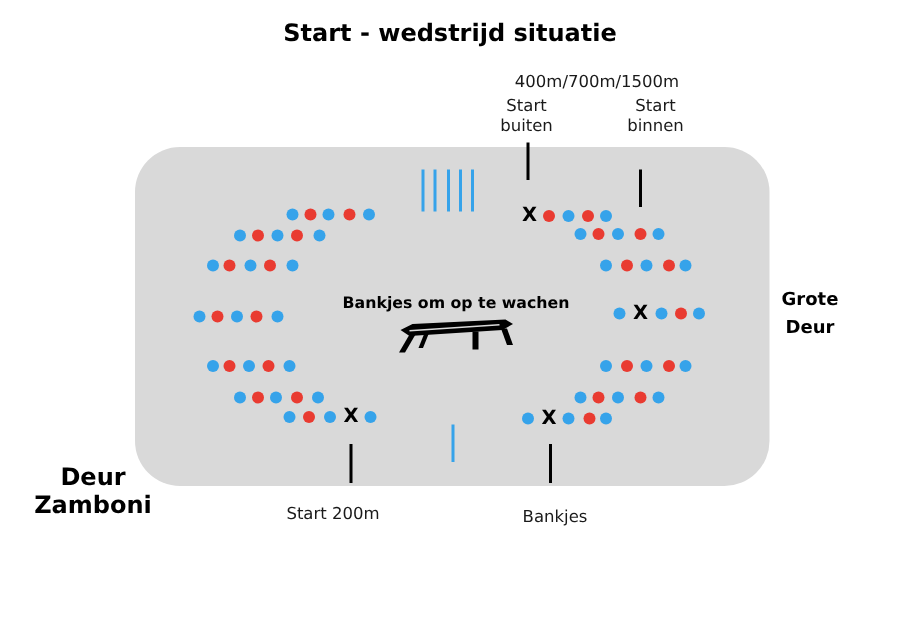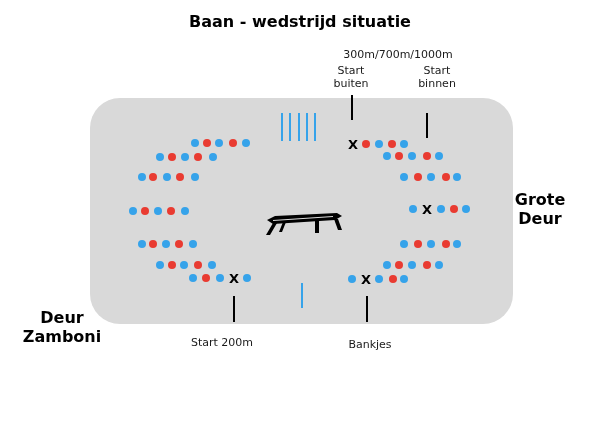--- a/index.html
+++ b/index.html
@@ -3,37 +3,37 @@
 <meta charset="utf-8">
 <style>
   html,body{margin:0;padding:0;background:#fff;}
   body{font-family:"DejaVu Sans","Liberation Sans",sans-serif;}
   .canvas{position:relative;width:600px;height:424px;background:#ffffff;overflow:hidden;}
   .lbl{position:absolute;transform:translateX(-50%);text-align:center;color:#1a1a1a;white-space:pre-line;}
   .title{left:300px;top:12px;font-size:16px;font-weight:700;color:#000;white-space:nowrap;}
   .distances{left:398px;top:48px;font-size:11px;white-space:nowrap;}
   .start-buiten{left:351px;top:64px;font-size:11px;line-height:13px;}
   .start-binnen{left:437px;top:64px;font-size:11px;line-height:13px;}
-  .grote-deur{left:540px;top:190px;font-size:16px;font-weight:700;line-height:19px;color:#000;}
+  .grote-deur{left:540px;top:190px;font-size:12px;font-weight:700;line-height:19px;color:#000;}
   .deur-zamboni{left:62px;top:308px;font-size:16px;font-weight:700;line-height:19px;color:#000;}
   .start-500m{left:222px;top:336px;font-size:11px;white-space:nowrap;}
   .finish{left:370px;top:338px;font-size:11px;}
   .bench-caption{left:304px;top:196px;font-size:10.5px;font-weight:700;color:#000;white-space:nowrap;}
   .rink{position:absolute;}
   .dot{position:absolute;width:8px;height:8px;border-radius:50%;transform:translate(-50%,-50%);}
   .xmark{position:absolute;transform:translate(-50%,-50%);font-weight:800;font-size:13px;color:#000;line-height:1;}
   .vline{position:absolute;width:2px;transform:translateX(-50%);}
   .bench{position:absolute;left:265px;top:212px;width:77px;height:25px;}
 </style>
 </head>
 <body>
 
 <div class="canvas">
-  <div class="lbl title">Baan - wedstrijd situatie</div>
-  <div class="lbl distances">300m/700m/1000m</div>
+  <div class="lbl title">Start - wedstrijd situatie</div>
+  <div class="lbl distances">400m/700m/1500m</div>
   <div class="lbl start-buiten">Start
 buiten</div>
   <div class="lbl start-binnen">Start
 binnen</div>
 
   <div class="rink" style="left: 90px; top: 98px; width: 423px; height: 226px; border-radius: 30px; background: rgb(217, 217, 217);"></div>
 
   <div id="marks-layer">
       <div class="vline" style="left: 352px; top: 95px; height: 25px; background: rgb(0, 0, 0);"></div>
       <div class="vline" style="left: 427px; top: 113px; height: 25px; background: rgb(0, 0, 0);"></div>
@@ -110,20 +110,21 @@
       <div class="dot" style="width: 8px; height: 8px; background: rgb(54, 163, 234); left: 412px; top: 265px;"></div>
       <div class="dot" style="width: 8px; height: 8px; background: rgb(233, 59, 49); left: 427px; top: 265px;"></div>
       <div class="dot" style="width: 8px; height: 8px; background: rgb(54, 163, 234); left: 439px; top: 265px;"></div>
       <div class="dot" style="width: 8px; height: 8px; background: rgb(54, 163, 234); left: 352px; top: 279px;"></div>
       <span class="xmark" style="left: 366px; top: 279px;">X</span>
       <div class="dot" style="width: 8px; height: 8px; background: rgb(54, 163, 234); left: 379px; top: 279px;"></div>
       <div class="dot" style="width: 8px; height: 8px; background: rgb(233, 59, 49); left: 393px; top: 279px;"></div>
       <div class="dot" style="width: 8px; height: 8px; background: rgb(54, 163, 234); left: 404px; top: 279px;"></div>
     </div>
 
+  <div class="lbl bench-caption">Bankjes om op te wachen</div>
   <svg class="bench" viewBox="0 0 77 25" xmlns="http://www.w3.org/2000/svg">
     <polygon points="2,8 10,4 72,1 77,4 70,8 8,12" fill="#000"></polygon>
     <line x1="8" y1="8.5" x2="68" y2="4.5" stroke="#d9d9d9" stroke-width="1"></line>
     <polygon points="8,11 12,11 5,23 1,23" fill="#000"></polygon>
     <polygon points="18,10 21,10 17,20 14,20" fill="#000"></polygon>
     <polygon points="50,9 54,9 54,21 50,21" fill="#000"></polygon>
     <polygon points="69,7 73,7 77,18 73,18" fill="#000"></polygon>
   </svg>
 
   <div class="lbl grote-deur">Grote

